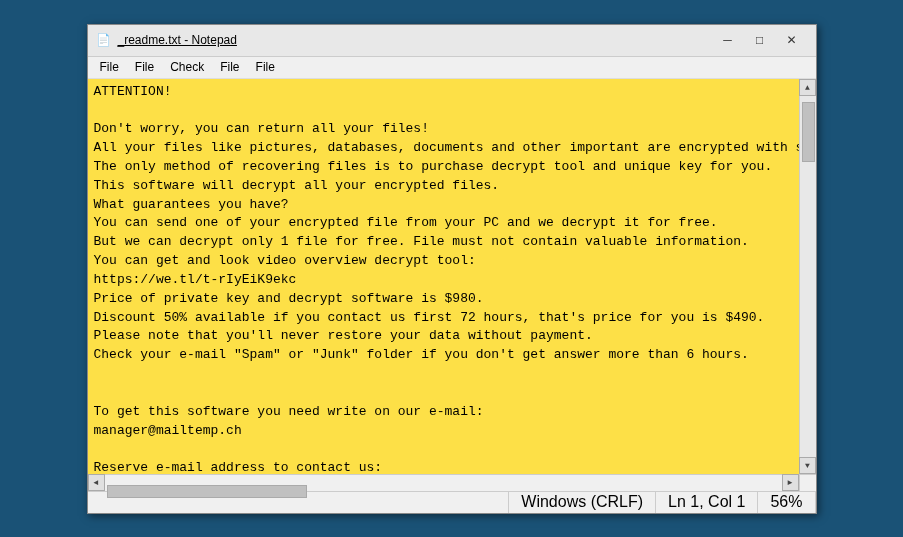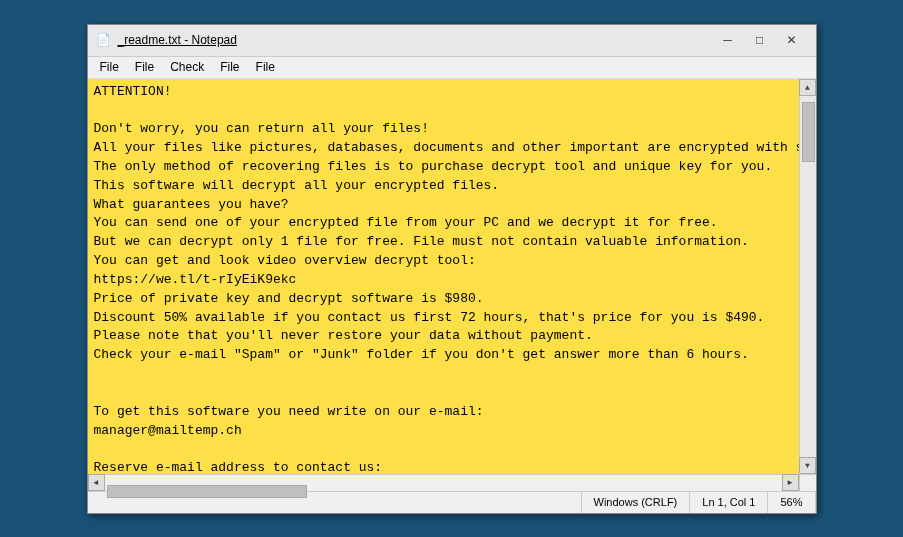--- a/index.html
+++ b/index.html
@@ -228,21 +228,21 @@
       border-left: 1px solid #ccc;
     }
 
     
     .status-bar {
       height: 22px;
       background: #f0f0f0;
       border-top: 1px solid #ccc;
       display: flex;
       font-family: 'Segoe UI', Arial, sans-serif;
-      font-size: 11px;
+      font-size: 16px;
       color: #000;
     }
 
     .status-item {
       padding: 0 12px;
       border-right: 1px solid #ccc;
       height: 100%;
       display: flex;
       align-items: center;
     }

